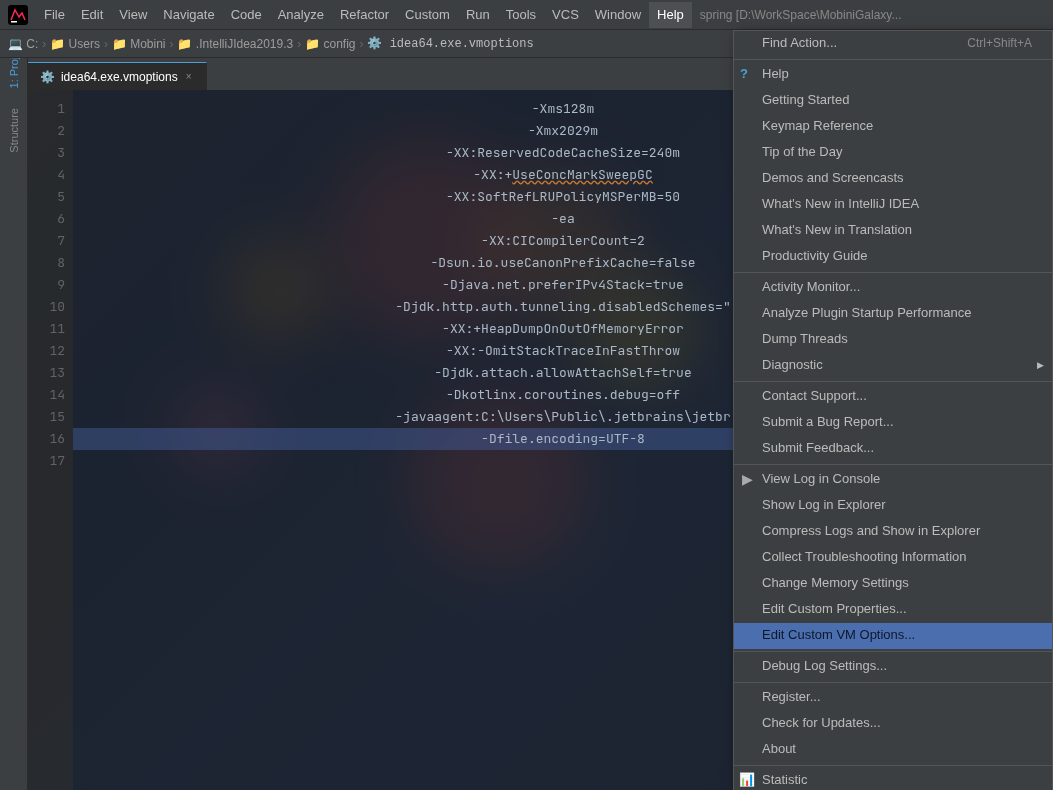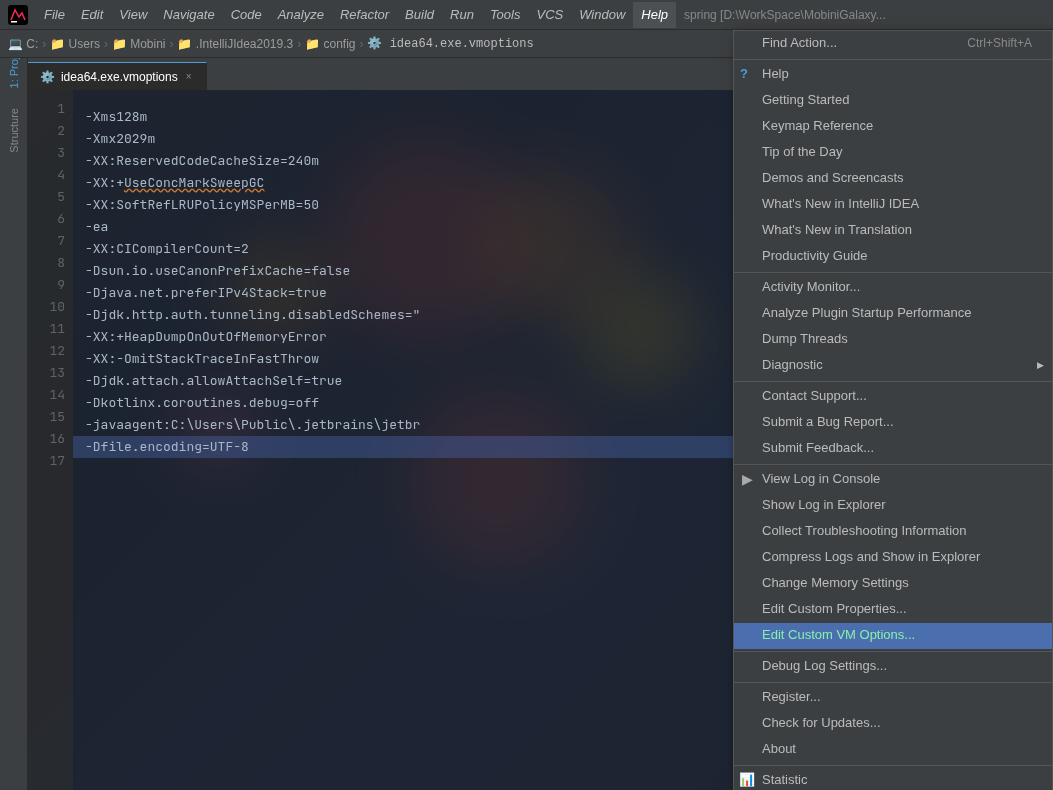--- a/index.html
+++ b/index.html
@@ -45,21 +45,20 @@
       height: 20px;
     }
     .menu-item {
       padding: 4px 8px;
       color: #bbbbbb;
       cursor: pointer;
       font-size: 13px;
       height: 26px;
       display: flex;
       align-items: center;
-      font-style: italic;
     }
     .menu-item.active { background: #4c5052; color: #ffffff; }
     .menu-item-help { background: #4c5052; }
     .breadcrumb-bar {
       position: absolute;
       top: 30px;
       left: 0;
       right: 0;
       height: 28px;
       background: #3c3f41;
@@ -176,25 +175,26 @@
       padding: 8px 0;
       text-align: right;
       color: #606366;
       line-height: 22px;
       padding-right: 8px;
       flex-shrink: 0;
       user-select: none;
     }
     .line-num { height: 22px; }
     .code-lines {
-      padding: 16px 12px;
+      padding: 8px 12px;
       line-height: 22px;
       background: rgba(30, 35, 45, 0.75);
       flex: 1;
       overflow: hidden;
+      text-align: center;
     }
     .code-line {
       height: 22px;
       white-space: nowrap;
       color: #a9b7c6;
     }
     .code-option { color: #a9b7c6; }
     .code-underline { text-decoration: underline wavy #cc7832; }
 
     
@@ -212,21 +212,21 @@
       padding: 2px 20px 5px 28px;
       color: #bbbbbb;
       cursor: pointer;
       display: flex;
       align-items: center;
       justify-content: space-between;
       font-size: 13px;
       min-height: 26px;
       position: relative;
     }
-    .menu-section-item.active-item { background: #4b6eaf; color: #86efac; }
+    .menu-section-item.active-item { background: #4b6eaf; color: #0f172a; }
     .menu-section-item.has-submenu::after {
       content: '▶';
       font-size: 9px;
       position: absolute;
       right: 8px;
     }
     .menu-separator {
       height: 1px;
       background: #555;
       margin: 2px 0;
@@ -254,21 +254,21 @@
       <rect x="3" y="16" width="6" height="1.5" fill="white"></rect>
     </svg>
   </div>
   <div class="menu-item">File</div>
   <div class="menu-item">Edit</div>
   <div class="menu-item">View</div>
   <div class="menu-item">Navigate</div>
   <div class="menu-item">Code</div>
   <div class="menu-item">Analyze</div>
   <div class="menu-item">Refactor</div>
-  <div class="menu-item">Build</div>
+  <div class="menu-item">Custom</div>
   <div class="menu-item">Run</div>
   <div class="menu-item">Tools</div>
   <div class="menu-item">VCS</div>
   <div class="menu-item">Window</div>
   <div class="menu-item menu-item-help active">Help</div>
   <div style="flex:1; padding-left:8px; color:#888; font-size:12px;">spring [D:\WorkSpace\MobiniGalaxy...</div>
 </div>
 
 <div class="breadcrumb-bar">
   <span class="breadcrumb-item">💻 C:</span>
@@ -411,24 +411,24 @@
   <div class="menu-separator"></div>
 
   <div class="menu-section-item" style="position:relative;">
     <span class="menu-bullet">▶</span>
     <span>View Log in Console</span>
   </div>
   <div class="menu-section-item">
     <span>Show Log in Explorer</span>
   </div>
   <div class="menu-section-item">
+    <span>Compress Logs and Show in Explorer</span>
+  </div>
+  <div class="menu-section-item">
     <span>Collect Troubleshooting Information</span>
-  </div>
-  <div class="menu-section-item">
-    <span>Compress Logs and Show in Explorer</span>
   </div>
   <div class="menu-section-item">
     <span>Change Memory Settings</span>
   </div>
   <div class="menu-section-item">
     <span>Edit Custom Properties...</span>
   </div>
   <div class="menu-section-item active-item">
     <span>Edit Custom VM Options...</span>
   </div>

